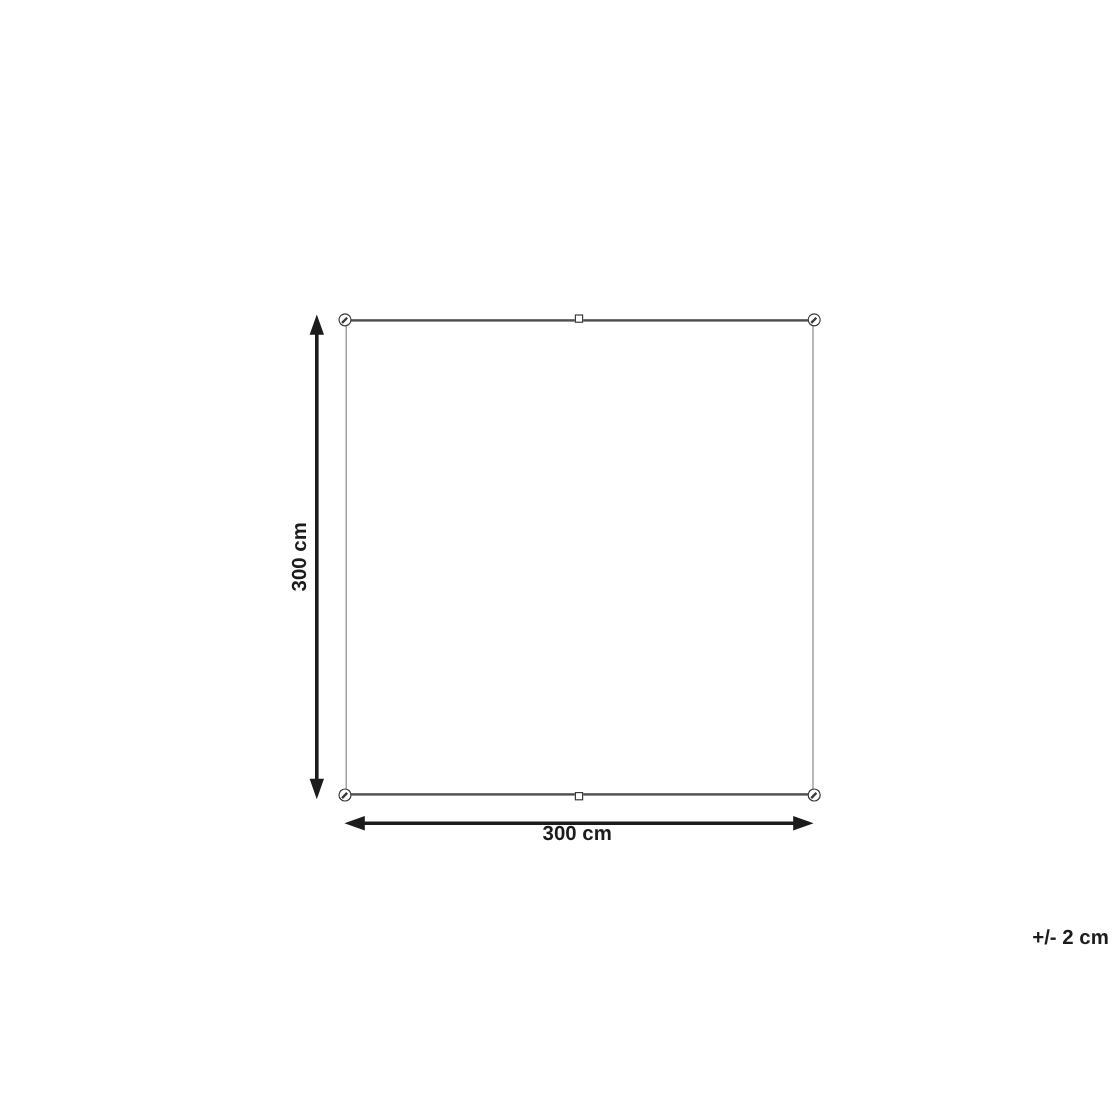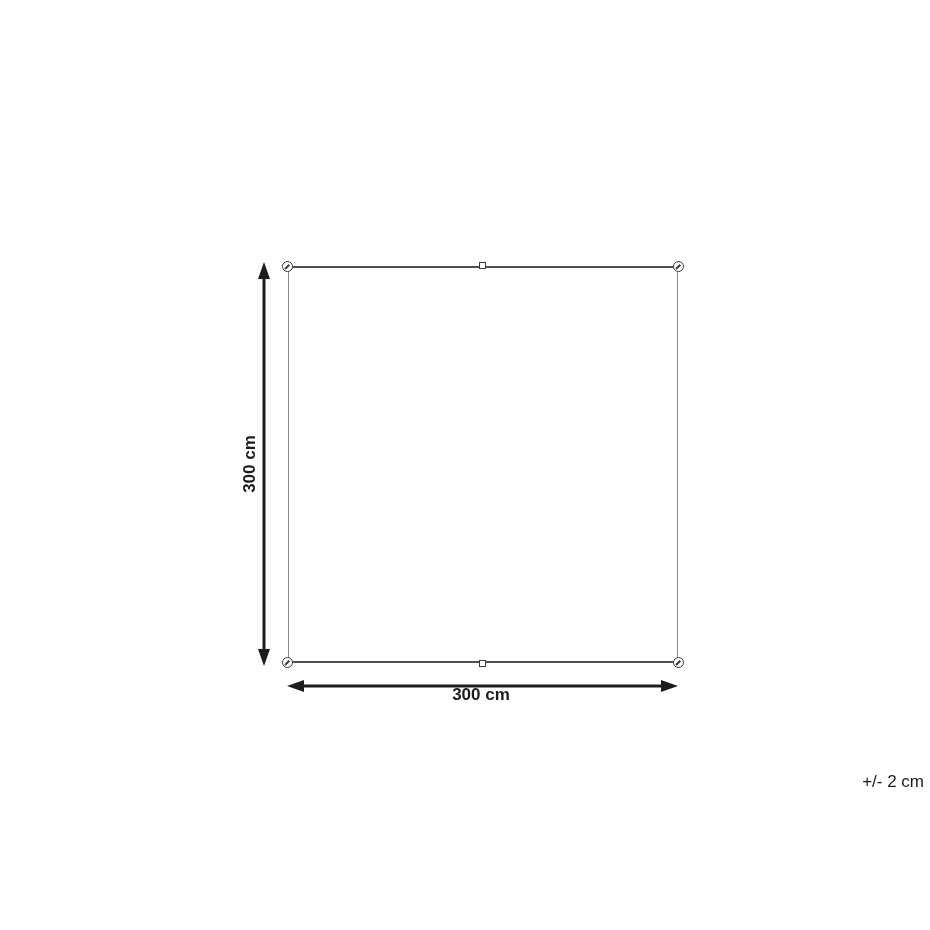--- a/index.html
+++ b/index.html
@@ -87,21 +87,21 @@
     left: 481px;
     top: 695px;
     transform: translate(-50%, -50%);
   }
   .tolerance {
     position: absolute;
     right: 6px;
     top: 772px;
     color: var(--text, #1c1c1c);
     font-size: 17px;
-    font-weight: normal;
+    font-weight: bold;
     white-space: nowrap;
   }
 </style>
 </head>
 <body>
 
 <div class="canvas">
 
   <div class="square">
     <div class="grommet tl"></div>

